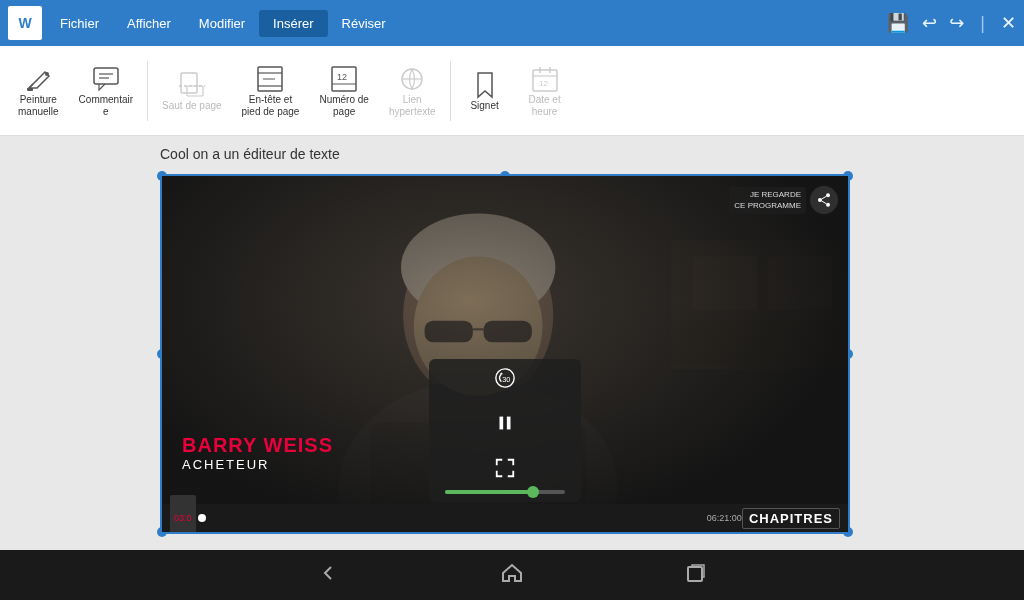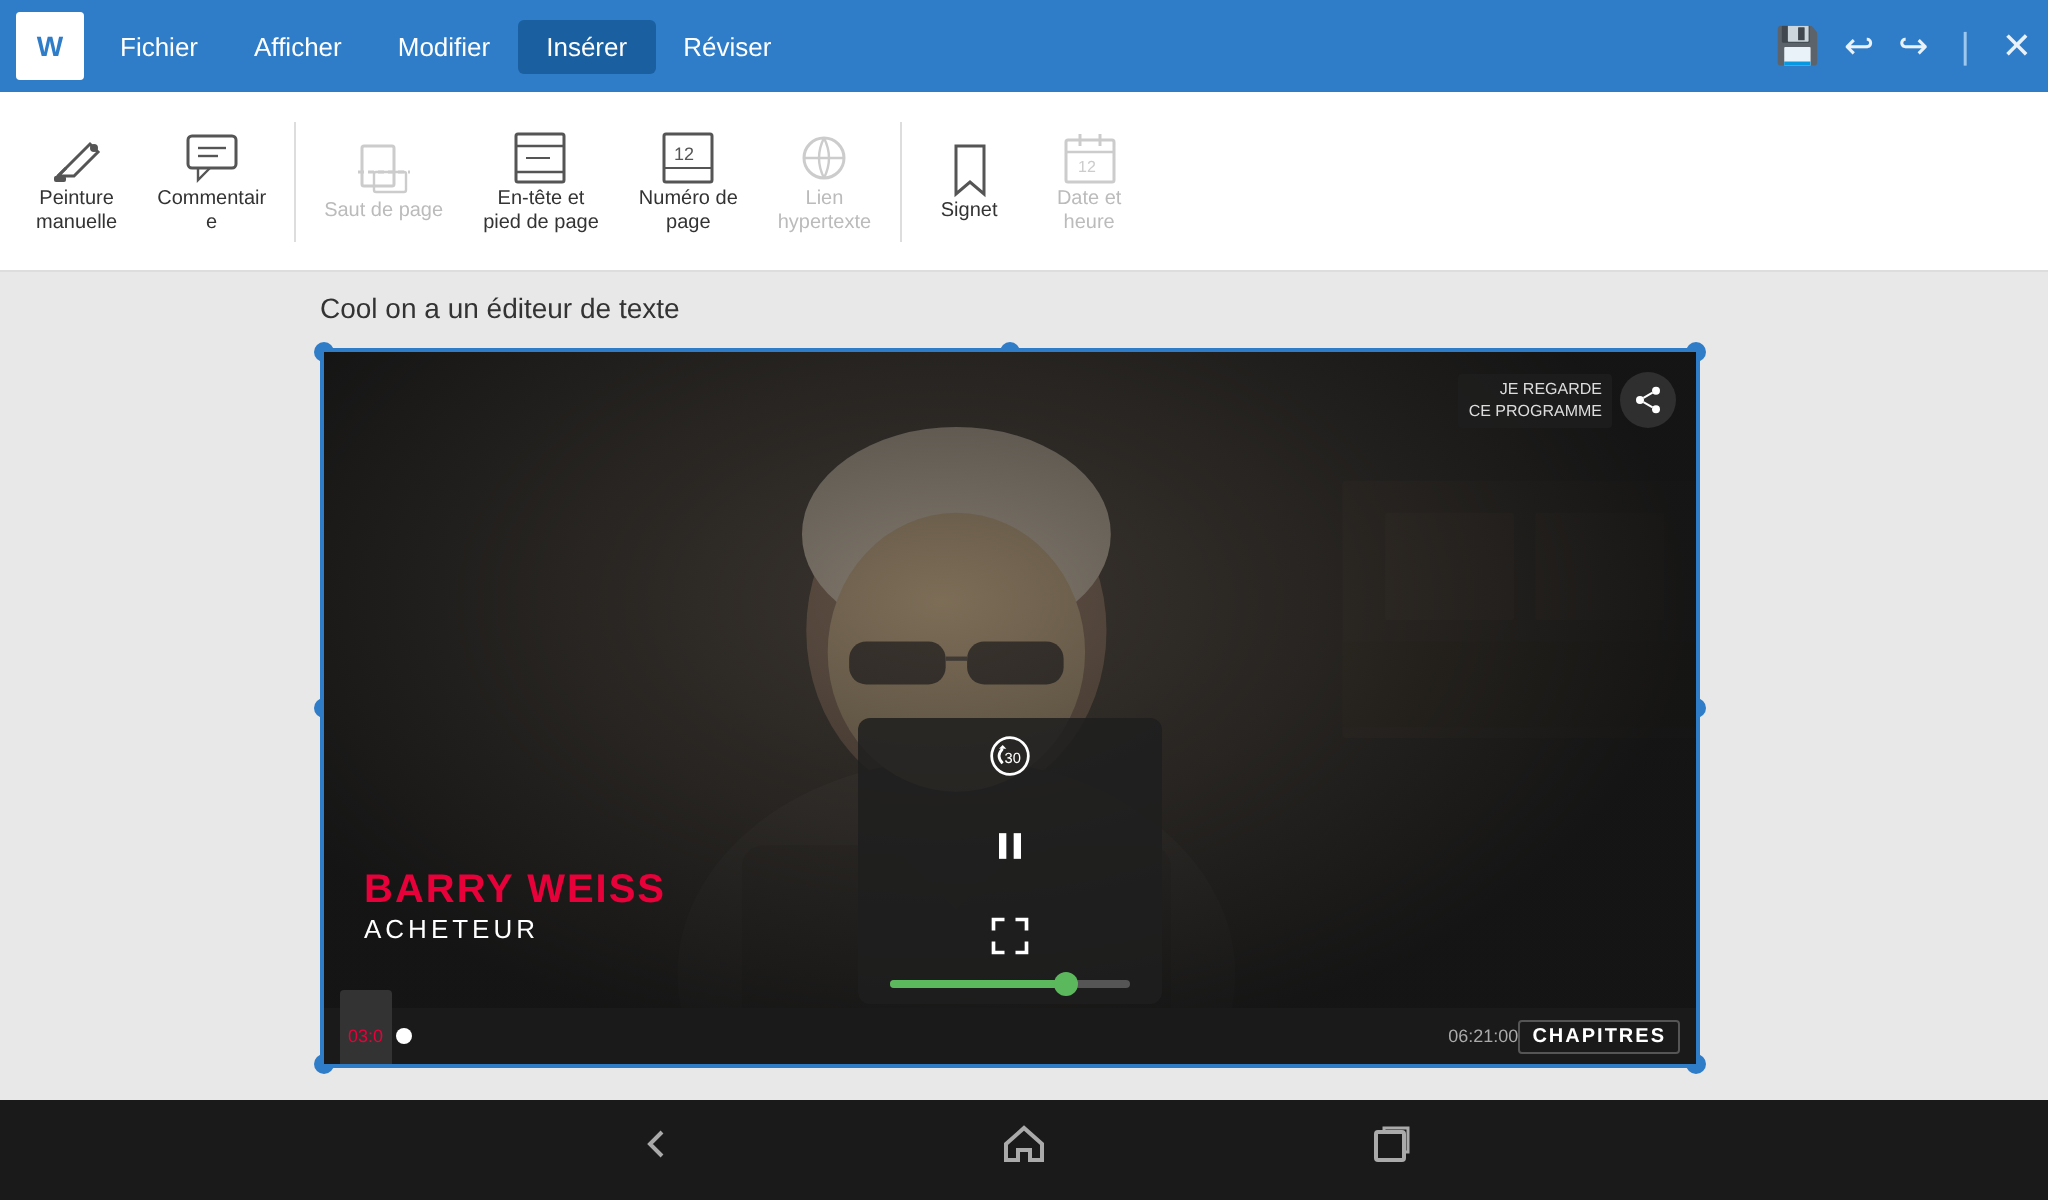--- a/index.html
+++ b/index.html
@@ -285,21 +285,21 @@
       border-radius: 50%;
       margin-left: 2px;
     }
     .tl-spacer { flex: 1; }
     .tl-time-end {
       color: #aaa;
       font-size: 9px;
     }
     .tl-chapters {
       color: #fff;
-      font-size: 10px;
+      font-size: 13px;
       font-weight: bold;
       letter-spacing: 1px;
       border: 1px solid #555;
       padding: 2px 6px;
       border-radius: 2px;
     }
 
     
     #nav-bar {
       height: 50px;

